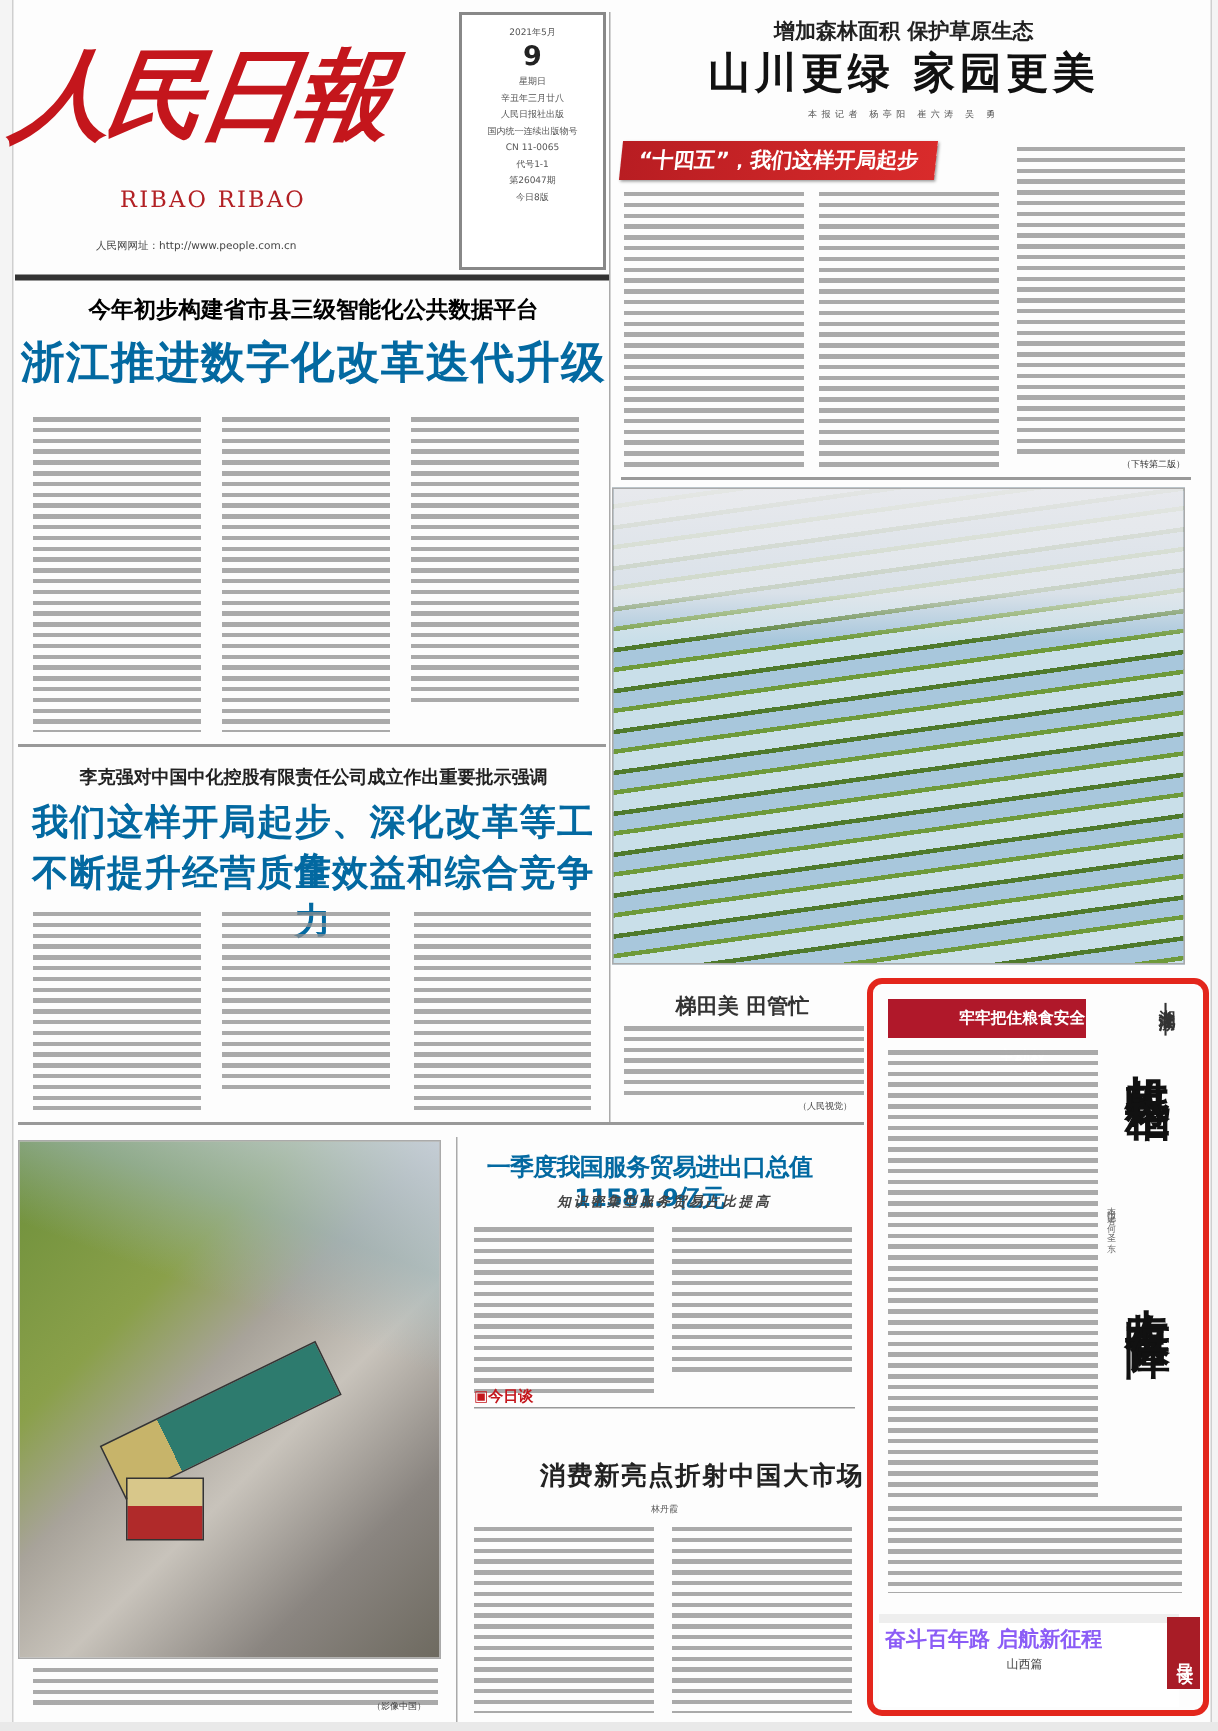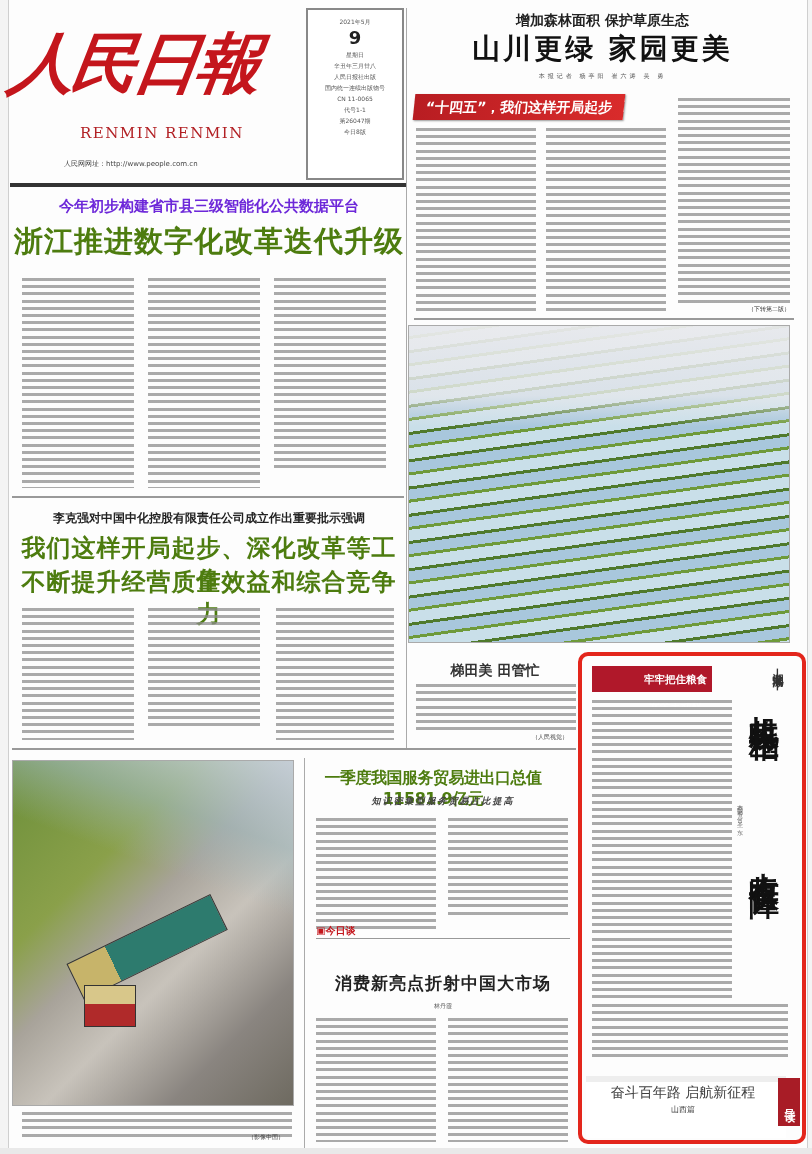--- a/index.html
+++ b/index.html
@@ -21,58 +21,58 @@
   .kicker { left: 410px; top: 12px; width: 385px; text-align: center; font-size: 14px; font-weight: bold; color: #222; }
   .mainhead { left: 410px; top: 30px; width: 385px; text-align: center; font-size: 28px; font-weight: bold; letter-spacing: 3px; color: #111; }
   .byline { left: 410px; top: 72px; width: 385px; text-align: center; font-size: 6px; color: #555; letter-spacing: 3px; }
   .redbanner { left: 414px; top: 94px; width: 210px; height: 26px; background: linear-gradient(90deg,#b81d22,#d92b2b); color: #fff; font-size: 14px; font-weight: bold; text-align: center; line-height: 26px; transform: skewX(-6deg); box-shadow: 1px 1px 2px #999; }
 
   
   .txt { background-image: repeating-linear-gradient(180deg, #8e8e8e 0 3px, transparent 3px 7.2px); opacity: .75; }
   .vrule { background: #aaa; width: 1px; }
   .hrule { background: #999; height: 2px; }
 
-  .h-sub { font-family: "DejaVu Serif", serif; font-weight: bold; color: #6d28d9; text-align: center; }
-  .h-big { font-weight: bold; color: #4d7c0f; text-align: center; }
+  .h-sub { font-family: "DejaVu Serif", serif; font-weight: bold; color: #000000; text-align: center; }
+  .h-big { font-weight: bold; color: #0369a1; text-align: center; }
 
   .photo-terraces { left: 408px; top: 325px; width: 382px; height: 318px; border: 1px solid #aaa;
     background:
       linear-gradient(180deg, rgba(235,235,238,.95) 0%, rgba(230,232,236,.8) 22%, rgba(255,255,255,0) 32%),
       repeating-linear-gradient(172deg, #a8c7dc 0 10px, #6e9a3a 10px 13px, #c9dfe9 13px 24px, #4f7a2c 24px 27px),
       #9dc0d6; }
   .photo-train { left: 12px; top: 760px; width: 282px; height: 346px; border: 1px solid #aaa;
     background:
       linear-gradient(200deg, rgba(200,210,220,.9) 0%, rgba(160,185,190,.6) 20%, rgba(0,0,0,0) 35%),
       linear-gradient(135deg, #6c8f3a 0%, #8aa04a 30%, #a8a39a 45%, #c8c3bb 60%, #8a8580 80%, #6e6a60 100%); }
   .train-body { left: 84px; top: 960px; width: 160px; height: 40px; background: linear-gradient(90deg,#c7b46a 0 26%, #2d7b6e 26% 100%); transform: rotate(-26deg); transform-origin: left bottom; border: 1px solid #333; }
   .train-nose { left: 84px; top: 985px; width: 52px; height: 42px; background: linear-gradient(180deg,#d8c78a 0 45%, #b02a2a 45% 100%); border: 1px solid #333; }
 
   
   .hl-box { left: 578px; top: 652px; width: 228px; height: 492px; border: 4px solid #e3261c; border-radius: 10px; background: #fdfdfd; }
-  .hl-banner { left: 592px; top: 666px; width: 120px; height: 26px; background: #b0182a; color: #fff; font-size: 10.5px; font-weight: bold; text-align: center; line-height: 26px; padding-left: 47px; }
+  .hl-banner { left: 592px; top: 666px; width: 132px; height: 26px; background: #b0182a; color: #fff; font-size: 10.5px; font-weight: bold; text-align: center; line-height: 26px; padding-left: 47px; }
   .hl-kicker-v { left: 768px; top: 664px; width: 16px; font-size: 11px; font-weight: bold; color: #333; writing-mode: vertical-rl; letter-spacing: 1px; }
   .hl-title-v1 { left: 746px; top: 692px; width: 36px; font-size: 30px; font-weight: bold; color: #111; writing-mode: vertical-rl; letter-spacing: 4px; line-height: 36px; }
   .hl-title-v2 { left: 746px; top: 848px; width: 36px; font-size: 30px; font-weight: bold; color: #111; writing-mode: vertical-rl; letter-spacing: 4px; line-height: 36px; }
   .hl-author-v { left: 736px; top: 800px; width: 8px; font-size: 6px; color: #666; writing-mode: vertical-rl; letter-spacing: 2px; }
   .guide-box { left: 586px; top: 1076px; width: 200px; height: 62px; background: #fff; border-top: 6px solid #eee; }
-  .guide-title { left: 590px; top: 1084px; width: 186px; text-align: center; font-size: 14px; font-weight: normal; color: #404040; }
+  .guide-title { left: 590px; top: 1084px; width: 186px; font-size: 14px; font-weight: bold; color: #8b5cf6; }
   .guide-sub { left: 590px; top: 1104px; width: 186px; text-align: center; font-size: 8px; color: #444; }
   .guide-page { left: 590px; top: 1148px; width: 186px; text-align: center; font-size: 7px; color: #555; }
   .guide-page .dot { color: #2a6fb0; }
   .guide-tag { left: 778px; top: 1078px; width: 22px; height: 48px; background: #a81c26; color: #fff; font-size: 11px; font-weight: bold; writing-mode: vertical-rl; text-align: center; line-height: 22px; letter-spacing: 2px; }
 
   .bottom-strip { left: 0; top: 1148px; width: 812px; height: 6px; background: #e9e9e9; }
 </style>
 </head>
 <body>
 
 <div class="page"></div>
 
 <div class="abs logo">人民日報</div>
-<div class="abs logo-pinyin">RENMIN RENMIN</div>
+<div class="abs logo-pinyin">RIBAO RIBAO</div>
 <div class="abs logo-url">人民网网址：http://www.people.com.cn</div>
 
 <div class="abs datebox">
   <span class="dl">2021年5月</span>
   <span class="dday">9</span>
   <span class="dl">星期日</span>
   <span class="dl">辛丑年三月廿八</span>
   <span class="dl">人民日报社出版</span>
   <span class="dl">国内统一连续出版物号</span>
   <span class="dl">CN 11-0065</span>
@@ -121,21 +121,21 @@
 <div class="abs" style="left:248px;top:1133px;font-size:6px;color:#444;">（影像中国）</div>
 
 <div class="abs vrule" style="left:304px;top:758px;height:390px;"></div>
 <div class="abs h-big" style="left:300px;top:768px;width:266px;font-size:16px;letter-spacing:-0.5px;">一季度我国服务贸易进出口总值11581.9亿元</div>
 <div class="abs h-sub" style="left:310px;top:795px;width:266px;font-size:9px;font-style:italic;letter-spacing:2px;color:#444;">知识密集型服务贸易占比提高</div>
 <div class="abs txt" style="left:316px;top:818px;width:120px;height:112px;"></div>
 <div class="abs txt" style="left:448px;top:818px;width:120px;height:98px;"></div>
 <div class="abs hrule" style="left:316px;top:938px;width:254px;height:1px;"></div>
 
 <div class="abs" style="left:316px;top:924px;font-size:10px;font-weight:bold;color:#c4161c;"><span>▣</span><span>今日谈</span></div>
-<div class="abs h-big" style="left:310px;top:972px;width:266px;font-size:17px;color:#222;letter-spacing:1px;">消费新亮点折射中国大市场</div>
+<div class="abs h-big" style="left:310px;top:972px;width:266px;font-size:17px;color:#222;letter-spacing:1px;text-align:right;">消费新亮点折射中国大市场</div>
 <div class="abs" style="left:310px;top:1002px;width:266px;text-align:center;font-size:6px;color:#555;">林丹霞</div>
 <div class="abs txt" style="left:316px;top:1018px;width:120px;height:124px;"></div>
 <div class="abs txt" style="left:448px;top:1018px;width:120px;height:124px;"></div>
 
 <div class="abs hl-box"></div>
 <div class="abs hl-banner">牢牢把住粮食安全主动权</div>
 <div class="abs hl-kicker-v">湖北洪湖——</div>
 <div class="abs hl-title-v1">机收再生稻</div>
 <div class="abs hl-title-v2">丰收有保障</div>
 <div class="abs hl-author-v">本报记者 何 圣 东</div>

